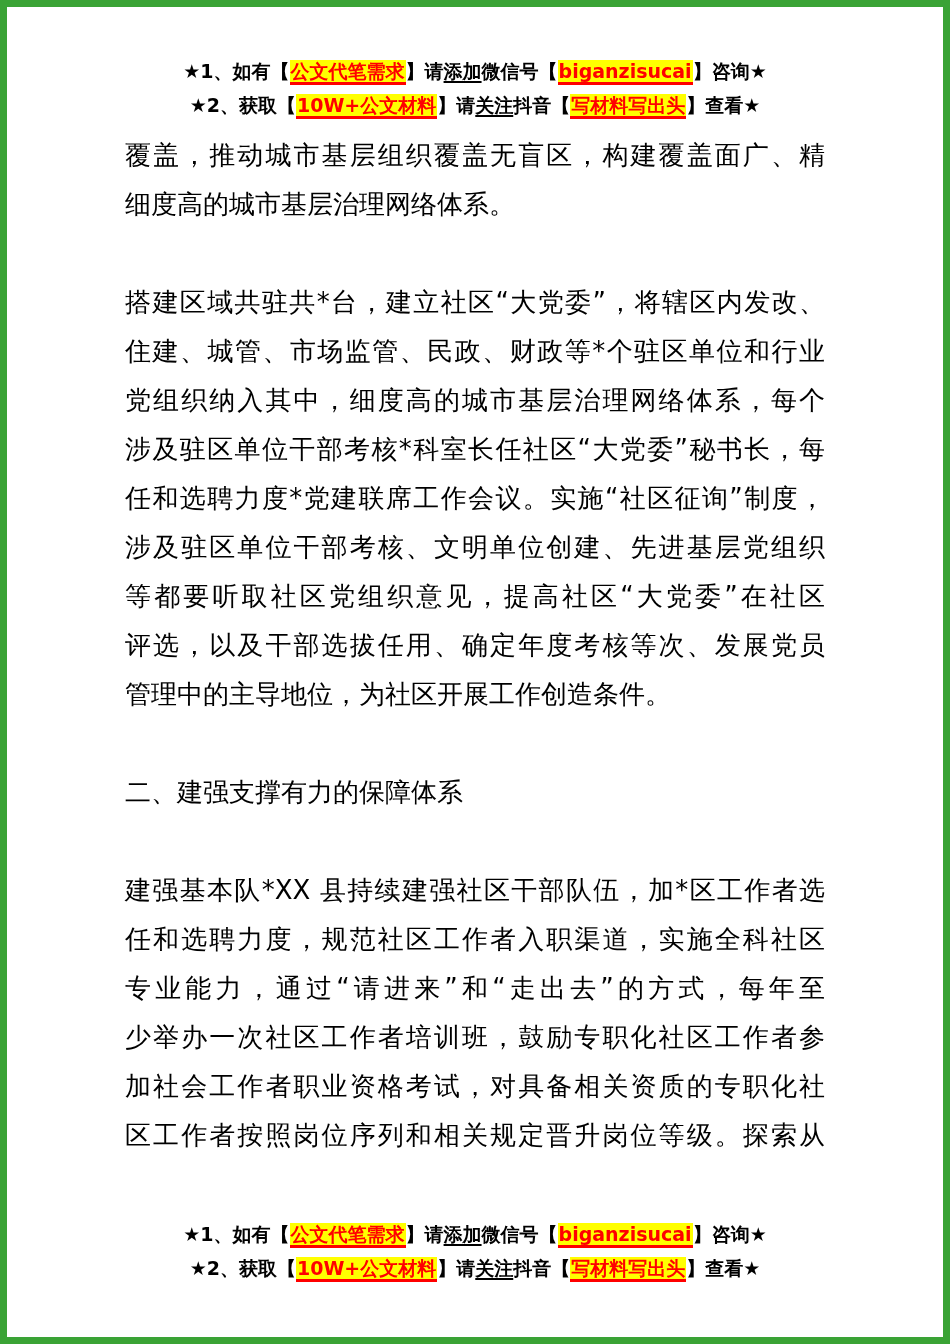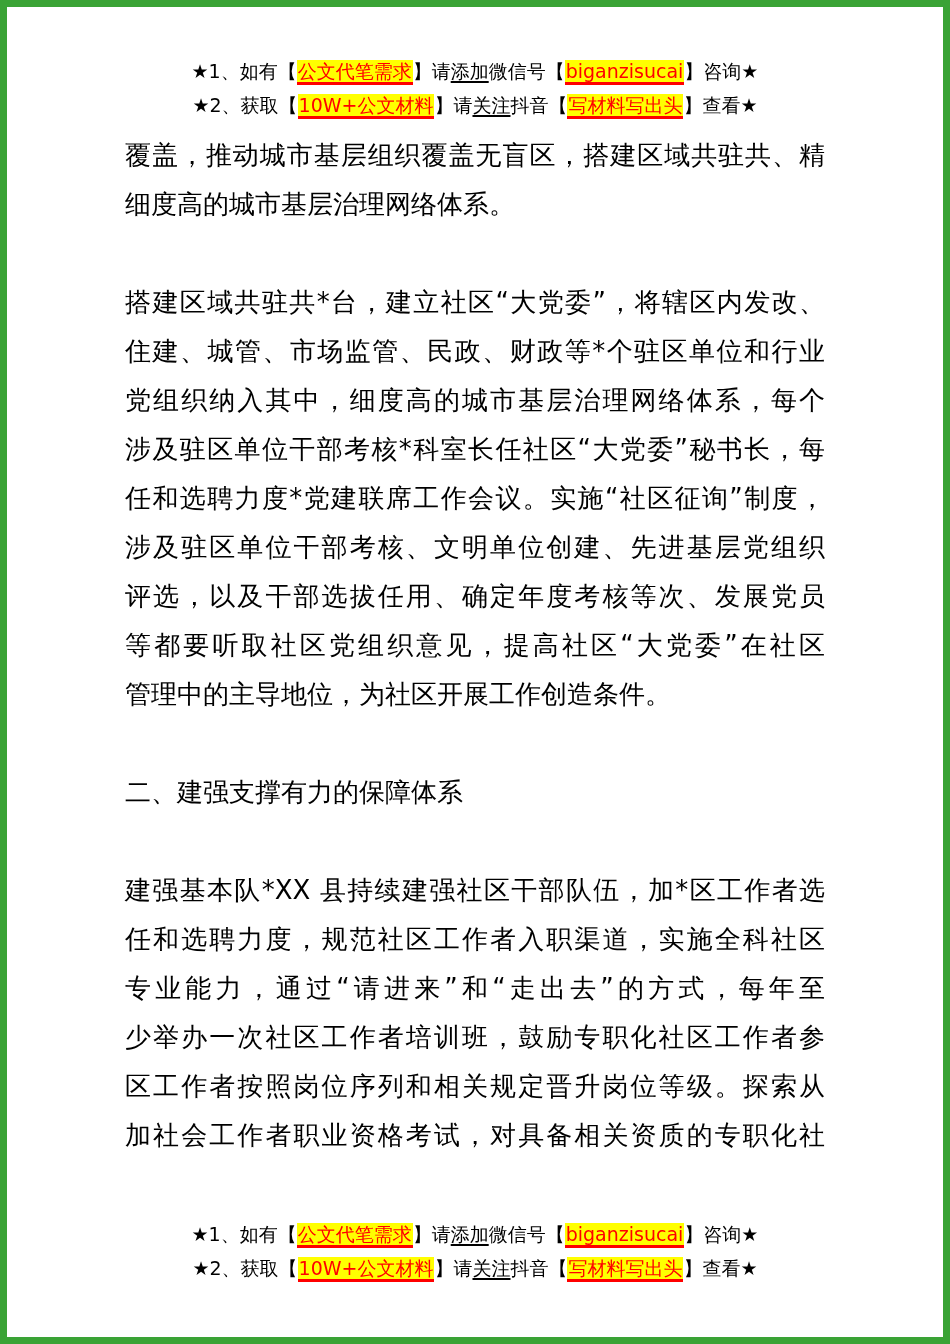--- a/index.html
+++ b/index.html
@@ -11,21 +11,21 @@
     background: #ffffff;
     border: 7px solid var(--page-border, #3AA335);
     overflow: hidden;
     font-family: "DejaVu Sans", sans-serif;
     color: var(--body-text, #000000);
   }
   
   .promo {
     width: 100%;
     text-align: center;
-    font-weight: 400;
+    font-weight: 700;
     font-size: 19px;
     line-height: 34px;
     color: #000000;
     white-space: nowrap;
   }
   .promo-top { padding-top: 47px; }
   .promo-bottom {
     position: absolute;
     left: 0;
     bottom: 52px;
@@ -73,45 +73,45 @@
       <span>★1、如有【</span><span class="hl">公文代笔需求</span><span>】请</span><span class="ul">添加</span><span>微信号【</span><span class="hl">biganzisucai</span><span>】咨询★</span>
     </div>
     <div class="promo-line">
       <span>★2、获取【</span><span class="hl">10W+公文材料</span><span>】请</span><span class="ul">关注</span><span>抖音【</span><span class="hl">写材料写出头</span><span>】查看★</span>
     </div>
   </div>
 
   <div class="body-text">
 
     <div class="para">
-      <div class="bline">覆盖，推动城市基层组织覆盖无盲区，搭建区域共驻共、精</div>
+      <div class="bline">覆盖，推动城市基层组织覆盖无盲区，构建覆盖面广、精</div>
       <div class="bline end">细度高的城市基层治理网络体系。</div>
     </div>
 
     <div class="para">
       <div class="bline">搭建区域共驻共*台，建立社区“大党委”，将辖区内发改、</div>
       <div class="bline">住建、城管、市场监管、民政、财政等*个驻区单位和行业</div>
       <div class="bline">党组织纳入其中，细度高的城市基层治理网络体系，每个</div>
       <div class="bline">涉及驻区单位干部考核*科室长任社区“大党委”秘书长，每</div>
       <div class="bline">任和选聘力度*党建联席工作会议。实施“社区征询”制度，</div>
       <div class="bline">涉及驻区单位干部考核、文明单位创建、先进基层党组织</div>
+      <div class="bline">等都要听取社区党组织意见，提高社区“大党委”在社区</div>
       <div class="bline">评选，以及干部选拔任用、确定年度考核等次、发展党员</div>
-      <div class="bline">等都要听取社区党组织意见，提高社区“大党委”在社区</div>
       <div class="bline end">管理中的主导地位，为社区开展工作创造条件。</div>
     </div>
 
     <div class="para heading">二、建强支撑有力的保障体系</div>
 
     <div class="para">
       <div class="bline">建强基本队*XX 县持续建强社区干部队伍，加*区工作者选</div>
       <div class="bline">任和选聘力度，规范社区工作者入职渠道，实施全科社区</div>
       <div class="bline">专业能力，通过“请进来”和“走出去”的方式，每年至</div>
       <div class="bline">少举办一次社区工作者培训班，鼓励专职化社区工作者参</div>
+      <div class="bline">加社会工作者职业资格考试，对具备相关资质的专职化社</div>
       <div class="bline">区工作者按照岗位序列和相关规定晋升岗位等级。探索从</div>
-      <div class="bline">加社会工作者职业资格考试，对具备相关资质的专职化社</div>
     </div>
 
   </div>
 
   <div class="promo promo-bottom">
     <div class="promo-line">
       <span>★1、如有【</span><span class="hl">公文代笔需求</span><span>】请</span><span class="ul">添加</span><span>微信号【</span><span class="hl">biganzisucai</span><span>】咨询★</span>
     </div>
     <div class="promo-line">
       <span>★2、获取【</span><span class="hl">10W+公文材料</span><span>】请</span><span class="ul">关注</span><span>抖音【</span><span class="hl">写材料写出头</span><span>】查看★</span>

